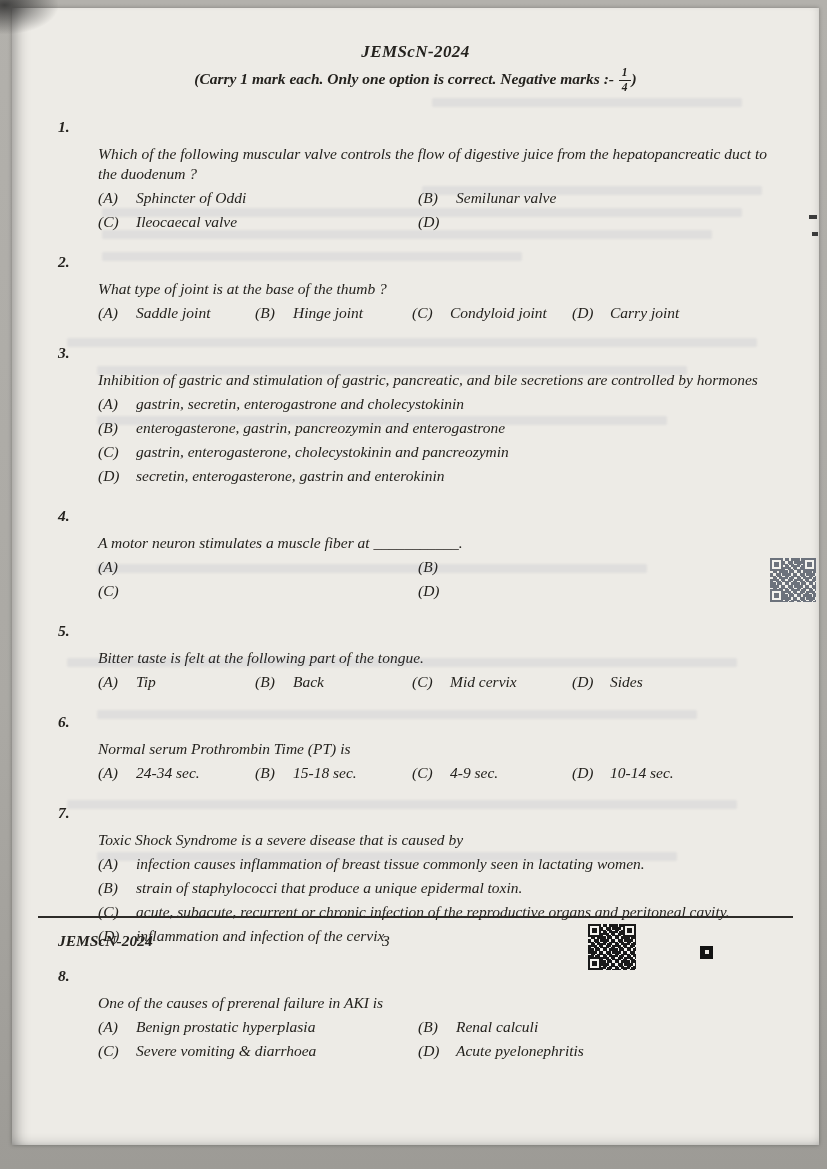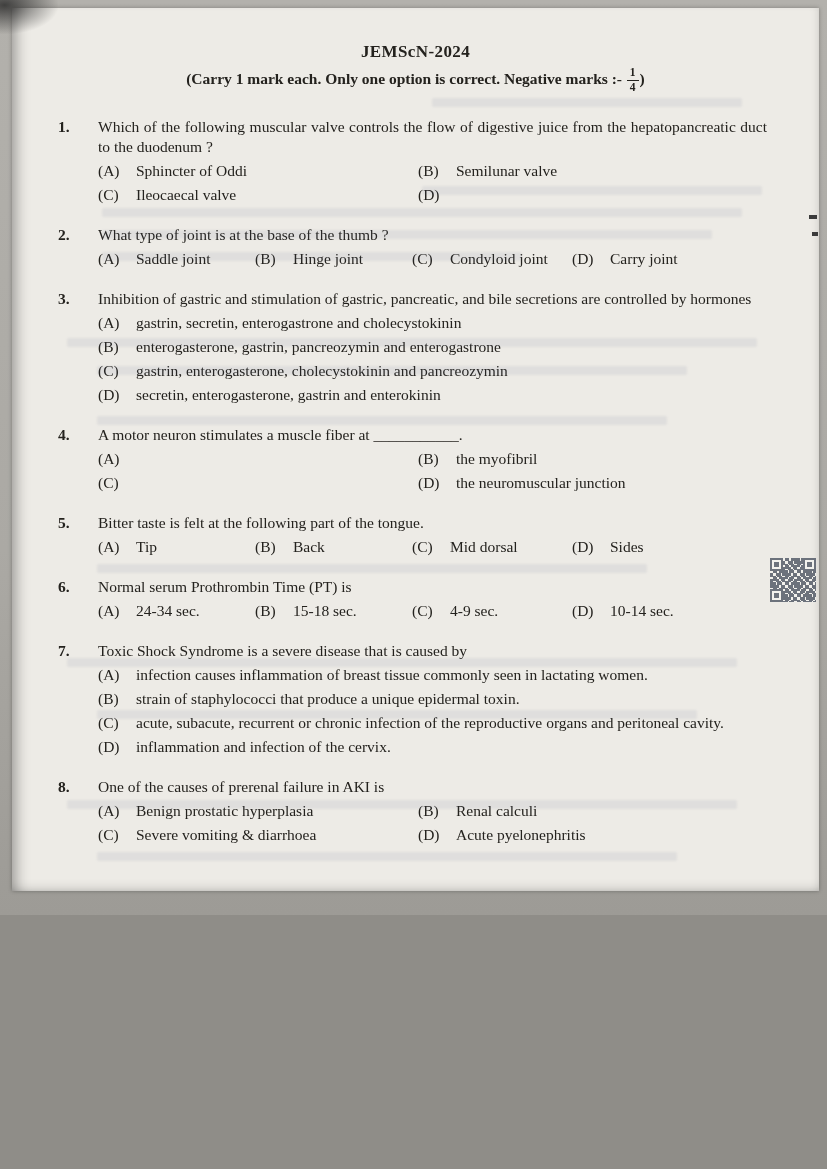--- a/index.html
+++ b/index.html
@@ -1,19 +1,19 @@
 <!DOCTYPE html>
 <html><head>
 <meta charset="utf-8">
 <style>
   * { margin:0; padding:0; box-sizing:border-box; }
   html,body { width:827px; height:1169px; }
   body { background:#8f8d88; font-family:"Liberation Serif", serif; }
-  .scan-bg { position:relative; width:827px; height:915px; overflow:hidden;
-             background:linear-gradient(180deg,#b3b1ac 0%, #aba9a4 60%, #9d9b96 100%); }
+  .scan-bg { position:relative; width:827px; height:1169px; overflow:hidden;
+             background:linear-gradient(180deg,#b3b1ac 0%, #aba9a4 60%, #9d9b96 100%);font-style:italic; }
   .paper { position:absolute; left:12px; top:8px; right:8px; bottom:24px;
            background:#edebe6; color:#24221e;
            box-shadow: inset 16px 0 14px -12px rgba(0,0,0,.35),
                        inset -6px 0 8px -6px rgba(0,0,0,.15),
                        inset 0 -10px 12px -10px rgba(0,0,0,.25),
                        0 0 4px rgba(0,0,0,.3); }
   .corner-shadow { position:absolute; left:-12px; top:-8px; width:58px; height:34px; pointer-events:none;
            background:radial-gradient(ellipse at 8% 15%, rgba(35,35,35,.8), rgba(35,35,35,0) 72%); }
   .edge-mark { position:absolute; background:#3b3b3b; }
   .edge-mark.m1 { right:2px; top:207px; width:8px; height:4px; }
@@ -26,21 +26,21 @@
   .doc-header h1 { font-size:17px; font-weight:700; letter-spacing:.4px; }
   .instruction { margin-top:5px; font-weight:700; font-size:15.5px; }
   .frac { display:inline-block; vertical-align:middle; text-align:center; line-height:1; margin:0 1px; }
   .frac .num { display:block; font-size:11.5px; border-bottom:1.6px solid #24221e; padding:0 3px 1px; }
   .frac .den { display:block; font-size:11.5px; padding-top:1px; }
 
   .questions { padding:24px 52px 0 46px; font-size:15.5px; line-height:20px; }
   .question { margin-bottom:20px; }
   .q-head { display:flex; }
   .q-num { flex:0 0 40px; font-weight:700; }
-  .q-text { flex:1; text-align:justify; }
+  .q-text { flex:1; text-align:justify;margin-top:27px; }
   .options { margin-left:40px; margin-top:4px; }
   .options .option { display:flex; }
   .cols-2 { display:grid; grid-template-columns:320px 1fr; row-gap:4px; }
   .cols-4 { display:grid; grid-template-columns:157px 157px 160px auto; }
   .stacked .option { margin-bottom:4px; }
   .o-label { flex:0 0 38px; }
   .o-text { flex:1; }
 
   .qr { position:absolute; --qc:#191919;
         background:
@@ -169,49 +169,47 @@
         <div class="q-head">
           <span class="q-num">4.</span>
           <p class="q-text">A motor neuron stimulates a muscle fiber at ___________.</p>
         </div>
         <div class="options cols-2">
           <div class="option">
               <span class="o-label">(A)</span>
             </div>
           <div class="option">
               <span class="o-label">(B)</span>
-              <span class="o-text">the myofibril</span>
-            </div>
-          <div class="option">
-              <span class="o-label">(C)</span>
-            </div>
-          <div class="option">
-              <span class="o-label">(D)</span>
-              <span class="o-text">the neuromuscular junction</span>
+            </div>
+          <div class="option">
+              <span class="o-label">(C)</span>
+            </div>
+          <div class="option">
+              <span class="o-label">(D)</span>
             </div>
         </div>
       </section>
 
       <section class="question">
         <div class="q-head">
           <span class="q-num">5.</span>
           <p class="q-text">Bitter taste is felt at the following part of the tongue.</p>
         </div>
         <div class="options cols-4">
           <div class="option">
               <span class="o-label">(A)</span>
               <span class="o-text">Tip</span>
             </div>
           <div class="option">
               <span class="o-label">(B)</span>
               <span class="o-text">Back</span>
             </div>
           <div class="option">
               <span class="o-label">(C)</span>
-              <span class="o-text">Mid dorsal</span>
+              <span class="o-text">Mid cervix</span>
             </div>
           <div class="option">
               <span class="o-label">(D)</span>
               <span class="o-text">Sides</span>
             </div>
         </div>
       </section>
 
       <section class="question">
         <div class="q-head">

